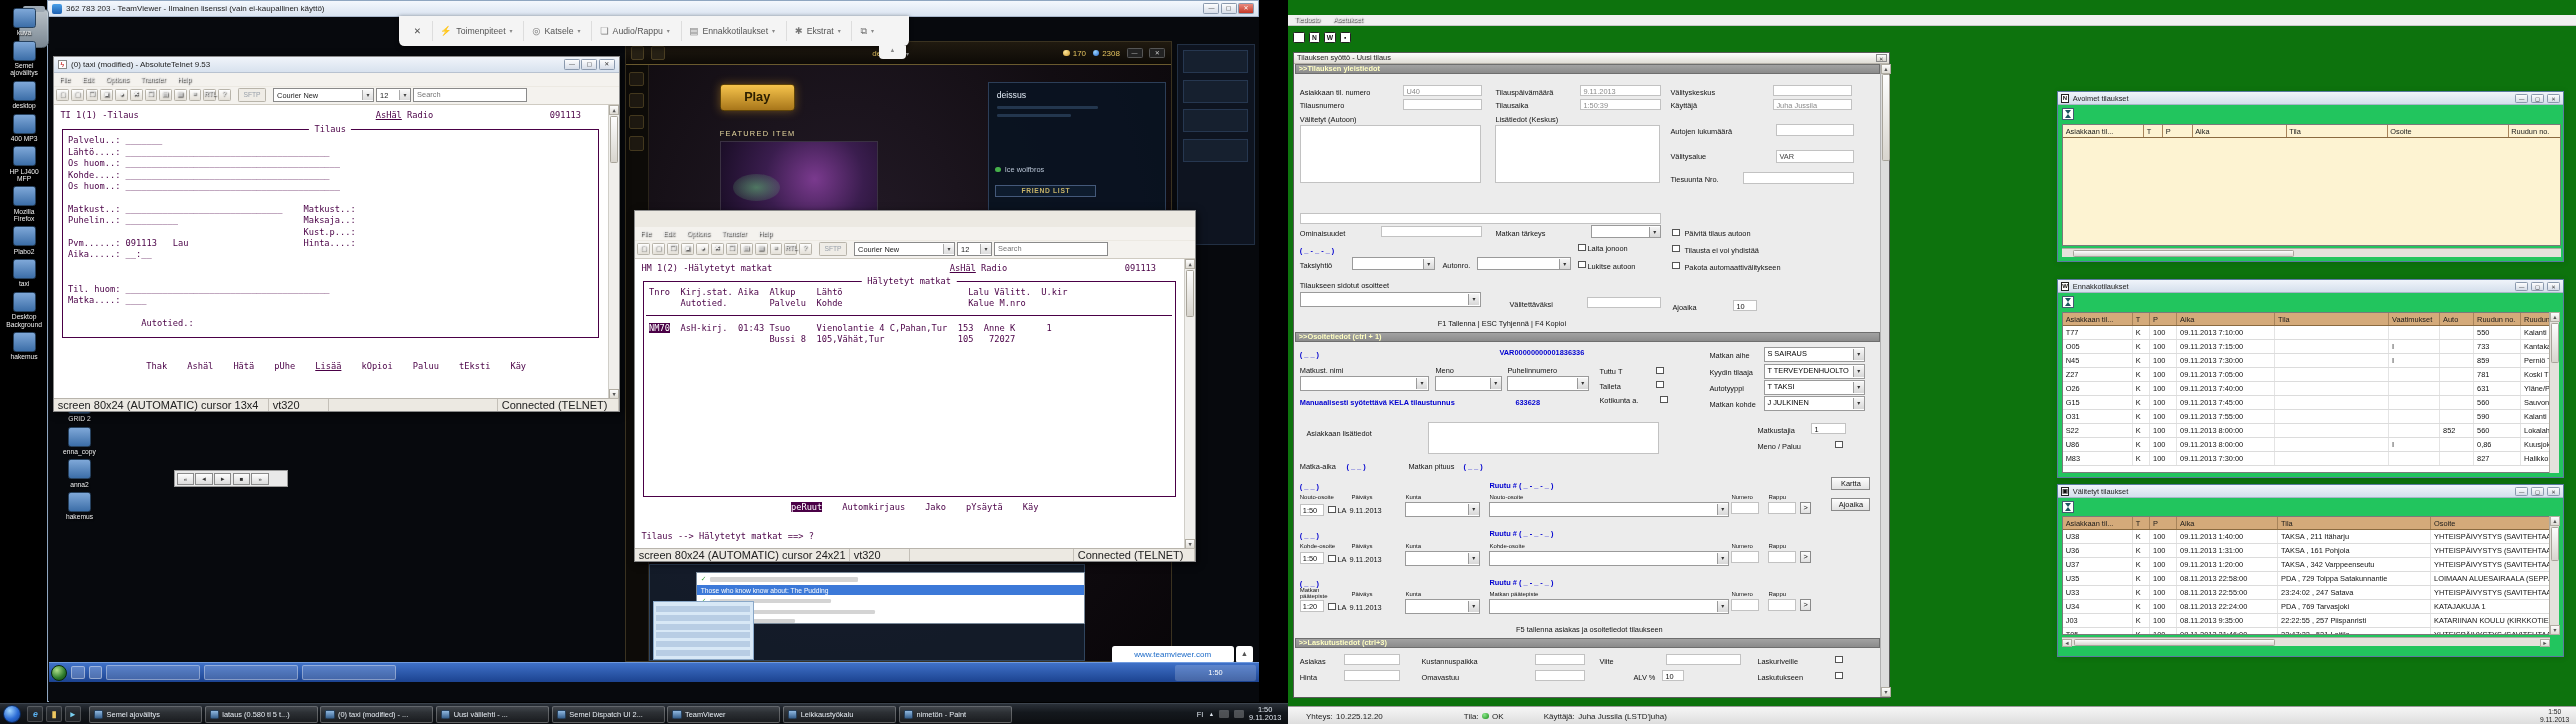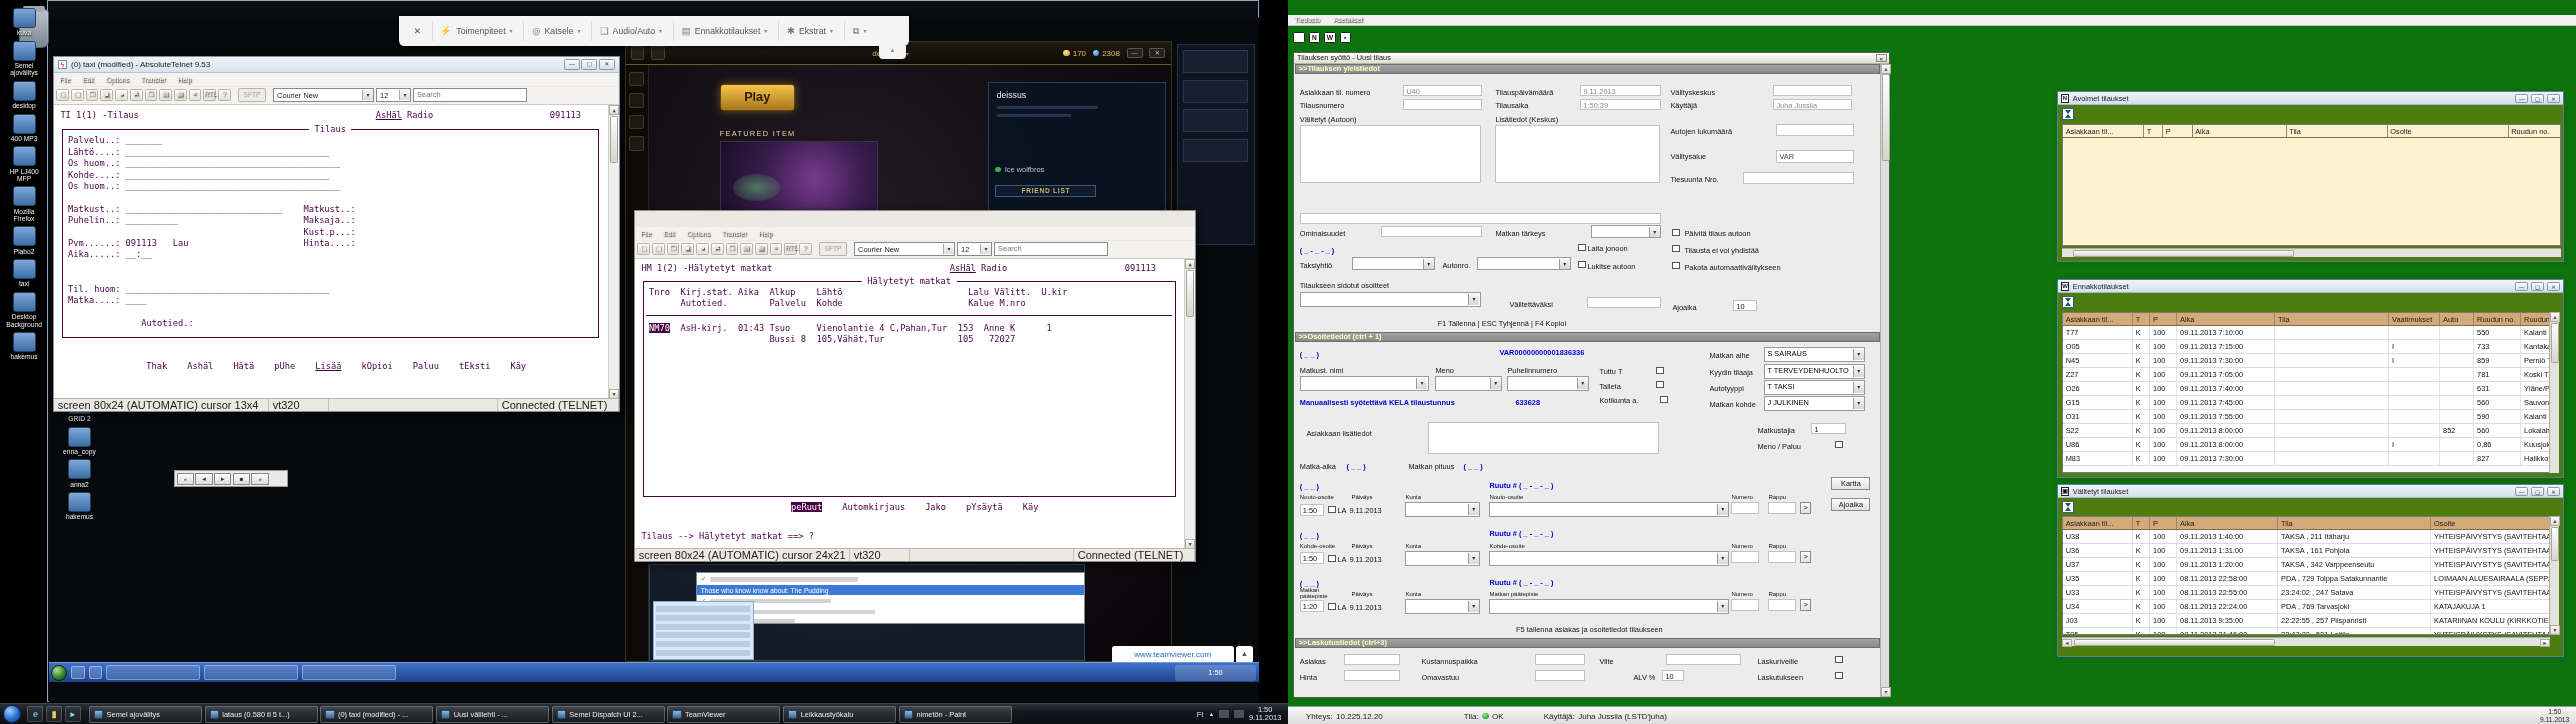--- a/index.html
+++ b/index.html
@@ -138,21 +138,21 @@
 .in{position:absolute;background:#fff;border:0.7px solid #c2c2c2;font-size:7.4px;padding:0.7px 2px;color:#111;white-space:nowrap;overflow:hidden}
 .in.gray{color:#8a8a8a}
 .ta{position:absolute;background:#fff;border:0.7px solid #c2c2c2}
 .dd{position:absolute;background:#fff;border:0.7px solid #9a9a9a;font-size:7.4px;padding:1.3px 12px 0 2px;white-space:nowrap;overflow:hidden}
 .dd::after{content:"▾";position:absolute;right:0.7px;top:0.7px;bottom:0.7px;width:10px;background:linear-gradient(#f6f6f6,#d8d8d8);border-left:0.7px solid #9a9a9a;font-size:6px;text-align:center;color:#333;line-height:10.7px}
 .cb{position:absolute;width:7.4px;height:7.4px;background:#fff;border:0.7px solid #555}
 .btn{position:absolute;background:linear-gradient(#fdfdfd,#e2e2e2);border:0.7px solid #8a8a8a;font-size:7.4px;text-align:center;color:#111}
 .hint{position:absolute;font-size:7.4px;color:#111;text-align:center}
 #fscroll{position:absolute;right:0;top:10.7px;bottom:0;width:9.4px;background:#dcdcdc;border-left:0.7px solid #b0b0b0}
 
-.pwin{position:absolute;left:769px;width:507px;background:#4d7c0f;border:0.7px solid #5a7aa0;box-shadow:1.3px 1.3px 5.4px #063a0644}
+.pwin{position:absolute;left:769px;width:507px;background:#22c55e;border:0.7px solid #5a7aa0;box-shadow:1.3px 1.3px 5.4px #063a0644}
 .ptitle{position:absolute;left:0;top:0;right:0;height:13.4px;background:linear-gradient(#f0f4fa,#d4dfec);border-bottom:0.7px solid #a8b6c8;display:flex;align-items:center;padding:0 2.7px;font-size:7.4px;color:#222}
 .pico{width:8.7px;height:8.7px;background:#fff;border:0.7px solid #222;font-size:6px;font-weight:bold;text-align:center;line-height:7.4px;color:#111;margin-right:3.4px}
 .pbtn{width:13.4px;height:9.4px;background:linear-gradient(#fdfdfd,#d6dde8);border:0.7px solid #8a99ad;border-radius:1.3px;font-size:5.4px;line-height:8px;text-align:center;color:#333;margin-left:1.3px}
 .hgbtn{position:absolute;left:4px;top:16px;width:12px;height:12px;background:#fff;border:0.7px solid #445a70}
 .hgbtn::before{content:"";position:absolute;left:2px;top:1.3px;border:3.4px solid transparent;border-top:4px solid #1d5560}
 .hgbtn::after{content:"";position:absolute;left:2px;bottom:1.3px;border:3.4px solid transparent;border-bottom:4px solid #1d5560}
 .ptable{position:absolute;overflow:hidden;background:#fff;border:0.7px solid #7a7a7a}
 .ptable.cream{background:#fdf3d2}
 .tr{display:flex;height:14px;border-bottom:0.7px solid #dcdcdc;background:#fff}
 .ptable.cream .tr{background:#fdf3d2}
@@ -222,20 +222,29 @@
           <span class="ig"></span>
           <span class="lbx">Desktop Background</span>
         </div>
         <div class="dic">
           <span class="ig"></span>
           <span class="lbx">hakemus</span>
         </div>
       </div>
 
   <div id="tvwin" class="A">
+    <div id="tvtitle" class="A">
+      <span class="tvico"></span>
+      <span>362 783 203 - TeamViewer - Ilmainen lisenssi (vain ei-kaupallinen käyttö)</span>
+      <span class="winbtns">
+        <span class="wb">—</span>
+        <span class="wb">▢</span>
+        <span class="wb red">✕</span>
+      </span>
+    </div>
 
     <div id="session" class="A">
 
       <div id="dcol-remote" class="A dcol">
             <div class="dic">
               <span class="ig"></span>
               <span class="lbx">GRID 2</span>
             </div>
             <div class="dic">
               <span class="ig"></span>
@@ -590,21 +599,21 @@
           <span>Toimenpiteet</span>
           <span class="caret">▾</span>
         </span>
     <span class="tvi">
           <span class="tvig">◎</span>
           <span>Katsele</span>
           <span class="caret">▾</span>
         </span>
     <span class="tvi">
           <span class="tvig">❏</span>
-          <span>Audio/Auto</span>
+          <span>Audio/Rappu</span>
           <span class="caret">▾</span>
         </span>
     <span class="tvi">
           <span class="tvig">▤</span>
           <span>Ennakkotilaukset</span>
           <span class="caret">▾</span>
         </span>
     <span class="tvi">
           <span class="tvig">✱</span>
           <span>Ekstrat</span>

